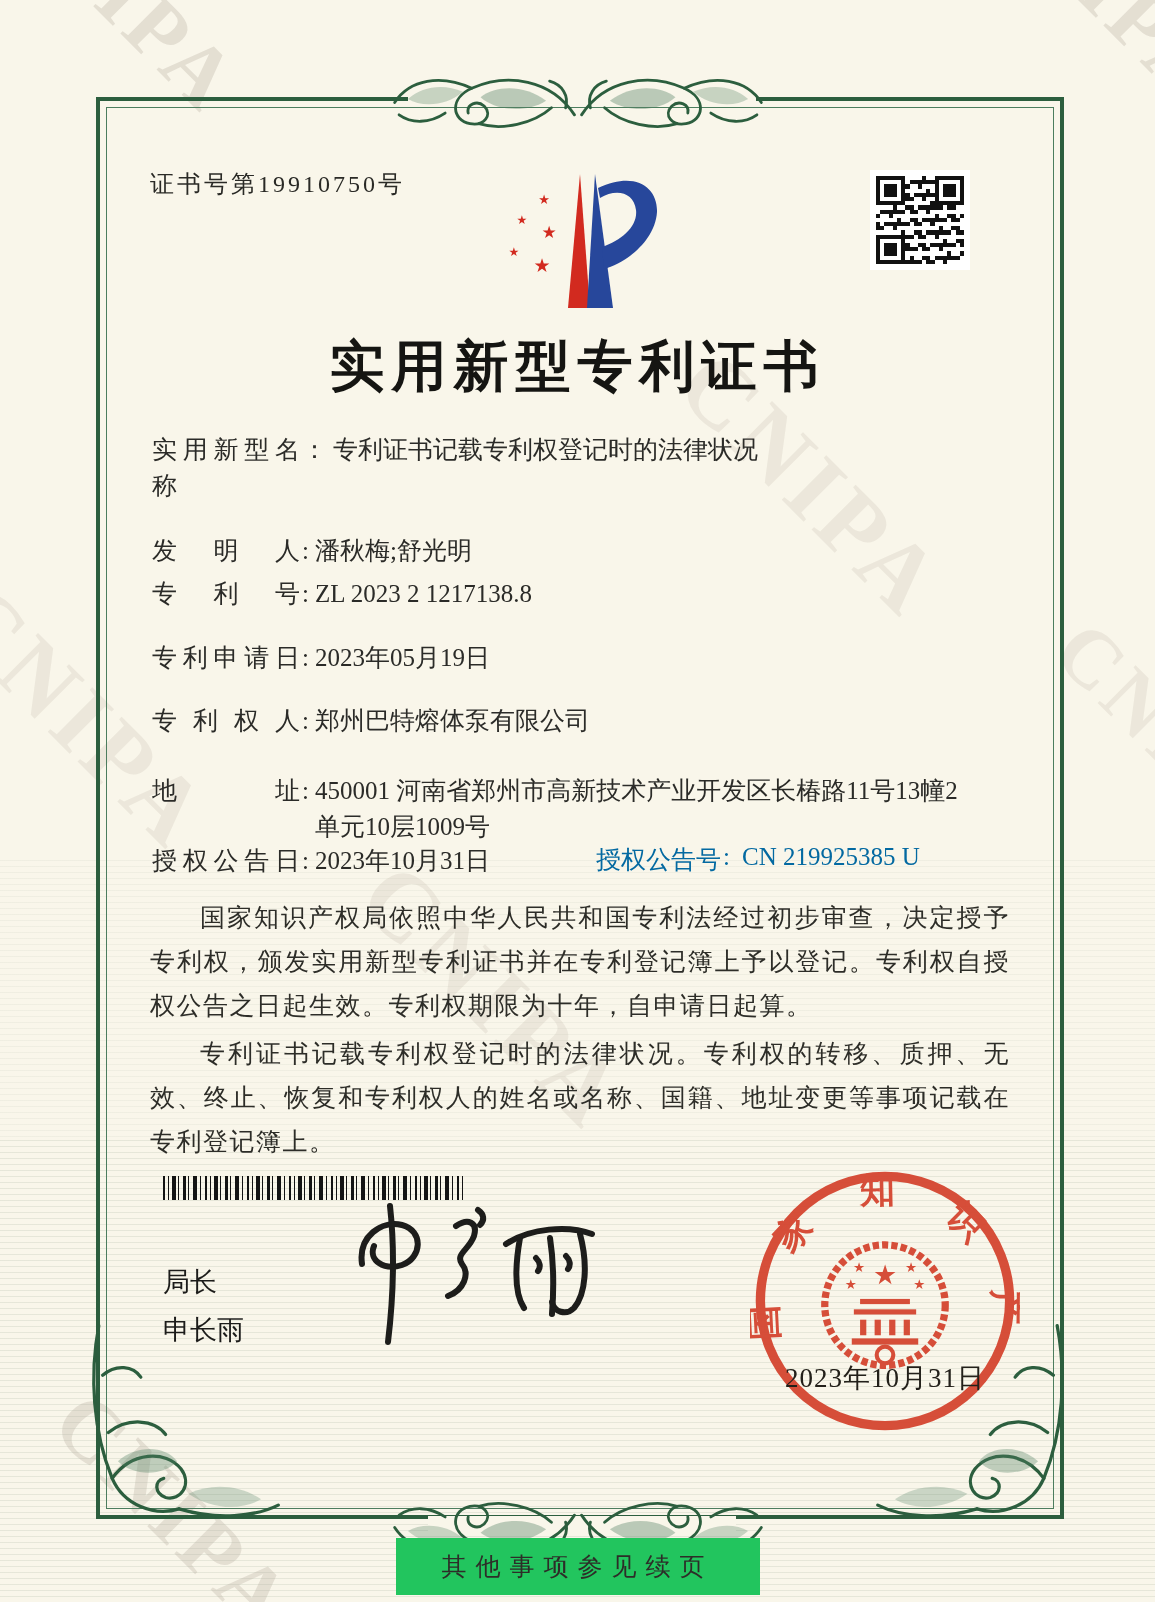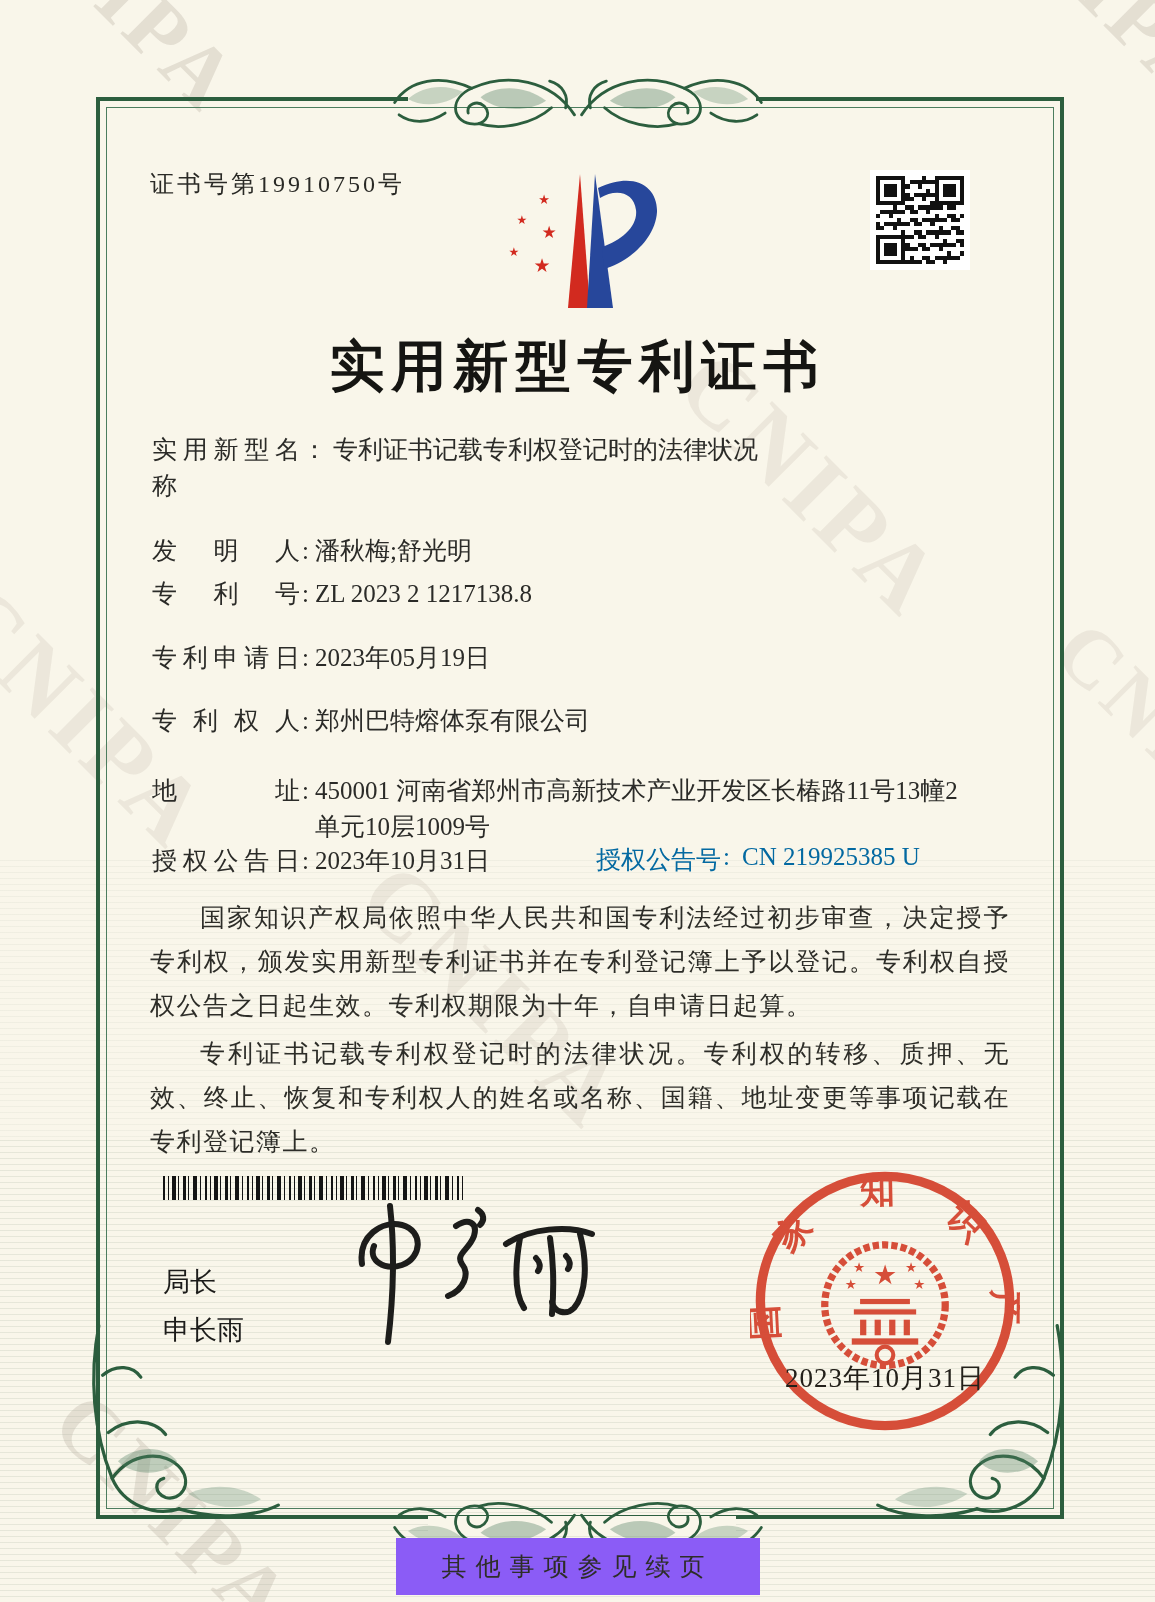--- a/index.html
+++ b/index.html
@@ -68,21 +68,21 @@
   .officer-title{position:absolute;left:163px;top:1264px;font-family:Liberation Mono, monospace;font-size:27px;color:#1c1c1a;}
   .officer-name{position:absolute;left:163px;top:1312px;font-family:"Liberation Sans","DejaVu Sans",sans-serif;font-size:27px;color:#1c1c1a;}
   .signature{position:absolute;left:328px;top:1192px;width:290px;height:155px;}
   .seal{position:absolute;left:750px;top:1166px;width:270px;height:270px;opacity:.93;}
   .seal-date{position:absolute;left:762px;top:1360px;width:246px;text-align:center;
     font-size:27px;color:#23201a;letter-spacing:1px;}
 
   
   .page-num{position:absolute;left:0;right:0;top:1478px;text-align:center;font-size:21px;color:#33332e;letter-spacing:2px;}
   .cont-note{position:absolute;left:50%;top:1538px;transform:translateX(-50%);
-    background:#8b5cf6;padding:12px 46px;font-size:25px;color:#2d2d28;letter-spacing:9px;white-space:nowrap;}
+    background:#22c55e;padding:12px 46px;font-size:25px;color:#2d2d28;letter-spacing:9px;white-space:nowrap;}
 </style>
 </head>
 <body>
 
 <div class="page">
 
   <div class="waves faint" style="top:860px;height:280px;"></div>
   <div class="waves strong" style="top:1140px;height:462px;"></div>
 
   <div class="wm" style="left:-28px;top:-58px;font-size:86px;">CNIPA</div>

